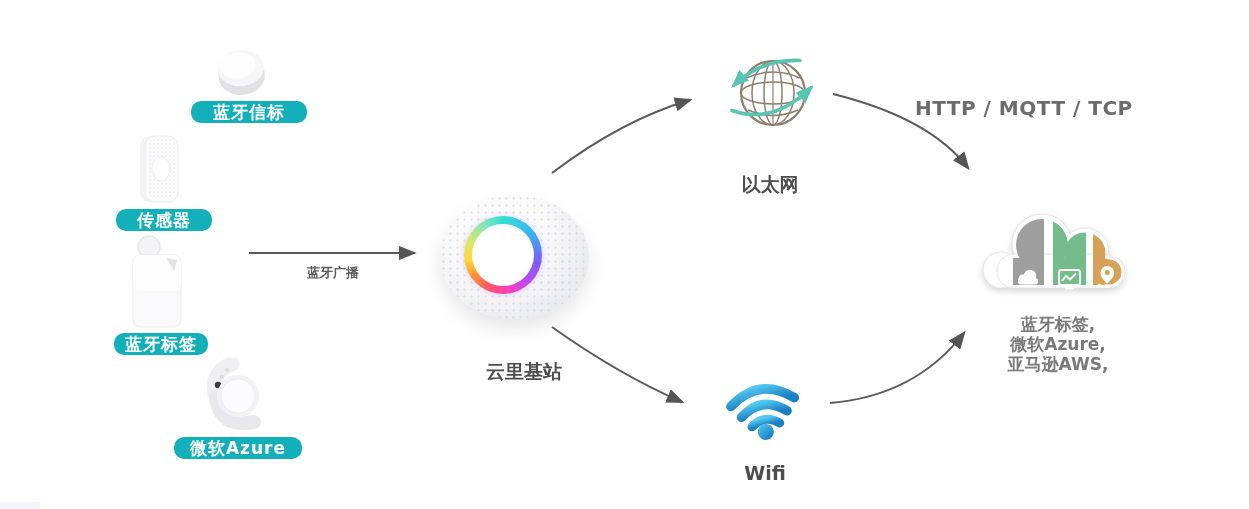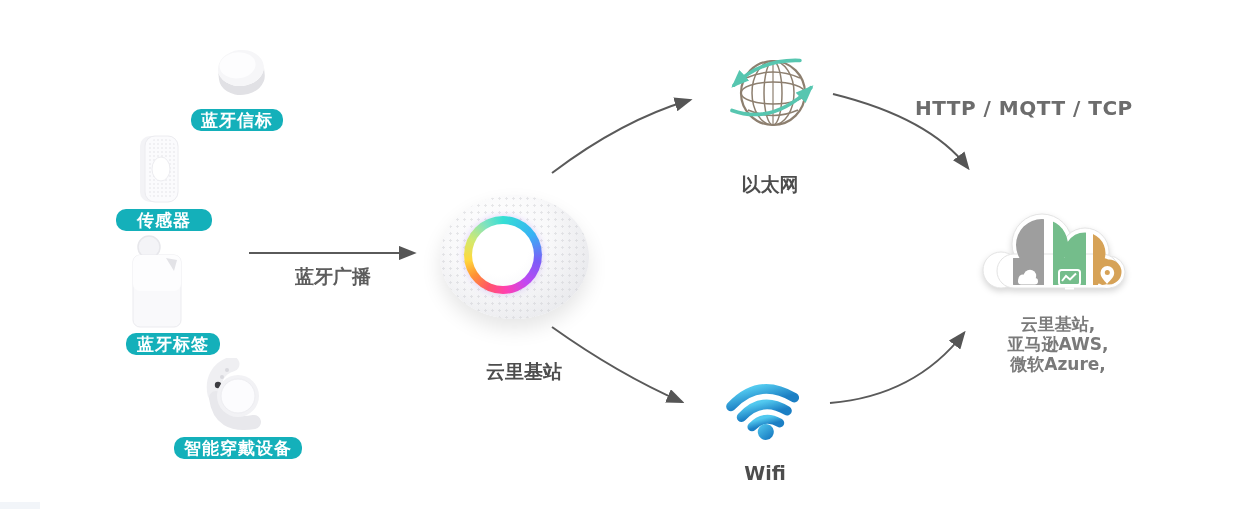--- a/index.html
+++ b/index.html
@@ -12,21 +12,21 @@
   .badge{
     position:absolute;height:22px;line-height:22px;border-radius:10px;
     background:#14b0ba;color:#ffffff;font-size:17px;font-weight:bold;
     text-align:center;letter-spacing:1px;white-space:nowrap;
   }
   .dark-label{
     position:absolute;color:#4d4d4d;font-size:19px;font-weight:bold;
     text-align:center;white-space:nowrap;margin-top:36px;
   }
   .gray-label{
-    position:absolute;color:#5d5d5d;font-size:19px;font-weight:bold;
+    position:absolute;color:#5d5d5d;font-size:13px;font-weight:bold;
     text-align:center;white-space:nowrap;
   }
   .proto-label{
     position:absolute;color:#6c6c6c;font-size:20px;font-weight:bold;
     text-align:center;white-space:nowrap;letter-spacing:.5px;
   }
   .cloud-text{
     position:absolute;color:#7a7a7a;font-size:17px;font-weight:bold;
     text-align:center;line-height:20px;
   }
@@ -58,53 +58,53 @@
 </head>
 <body>
 
 <svg class="abs" style="left:214px;top:42px" width="54" height="58" viewBox="0 0 54 58">
   <g transform="rotate(-6 27 27)">
     <path d="M4,26 a23,18 0 0 0 46,0 l0,9 a23,18 0 0 1 -46,0 z" fill="#e1e1e5"></path>
     <ellipse cx="27" cy="26" rx="23" ry="18" fill="#f6f6f8"></ellipse>
     <ellipse cx="24" cy="23" rx="18" ry="13" fill="#fdfdfe"></ellipse>
   </g>
 </svg>
-<div class="badge" style="left:191px;top:109px;width:92px">蓝牙信标</div>
+<div class="badge" style="left:191px;top:101px;width:116px">蓝牙信标</div>
 
 <svg class="abs" style="left:136px;top:134px" width="46" height="72" viewBox="0 0 46 72">
   <defs>
     <pattern id="dots" width="4" height="4" patternUnits="userSpaceOnUse">
       <circle cx="2" cy="2" r="0.8" fill="#e2e2e6"></circle>
     </pattern>
   </defs>
   <rect x="4" y="2" width="38" height="66" rx="10" fill="#f3f3f6"></rect>
   <rect x="9" y="2" width="33" height="66" rx="10" fill="#fbfbfd" stroke="#ececf0" stroke-width="1"></rect>
   <rect x="12" y="5" width="27" height="60" rx="8" fill="url(#dots)"></rect>
   <ellipse cx="25" cy="35" rx="9" ry="12" fill="#ffffff" stroke="#ececf0" stroke-width="1"></ellipse>
 </svg>
 <div class="badge" style="left:116px;top:209px;width:96px">传感器</div>
 
 <svg class="abs" style="left:128px;top:234px" width="58" height="98" viewBox="0 0 58 98">
   <circle cx="21" cy="13" r="11" fill="#f4f4f7" stroke="#e7e7eb" stroke-width="1.5"></circle>
   <rect x="5" y="21" width="48" height="72" rx="7" fill="#f9f9fb" stroke="#ebebef" stroke-width="1"></rect>
   <rect x="5" y="21" width="48" height="36" rx="7" fill="#fdfdfe"></rect>
   <path d="M38,24 l11,2 l-3,11 z" fill="#e3e3e7"></path>
 </svg>
-<div class="badge" style="left:126px;top:333px;width:94px">蓝牙标签</div>
+<div class="badge" style="left:114px;top:333px;width:94px">蓝牙标签</div>
 
 <svg class="abs" style="left:202px;top:358px" width="62" height="82" viewBox="0 0 62 82">
   <path d="M30,6 C16,10 10,22 13,36" stroke="#efeff2" stroke-width="15" fill="none" stroke-linecap="round"></path>
   <path d="M14,40 Q18,70 52,64" stroke="#e8e8ec" stroke-width="14" fill="none" stroke-linecap="round"></path>
   <circle cx="25" cy="12" r="2" fill="#d9d9de"></circle>
   <circle cx="20" cy="19" r="2" fill="#d9d9de"></circle>
   <circle cx="16" cy="27" r="3.2" fill="#3c3c40"></circle>
   <circle cx="36" cy="38" r="21" fill="#f2f2f5"></circle>
   <circle cx="36" cy="38" r="17" fill="#fcfcfe" stroke="#ededf1" stroke-width="1"></circle>
 </svg>
-<div class="badge" style="left:174px;top:437px;width:128px">智能穿戴设备</div>
+<div class="badge" style="left:174px;top:437px;width:128px">微软Azure</div>
 
 <div class="station">
   <div class="ring"></div>
 </div>
 <div class="dark-label" style="left:464px;top:323px;width:120px">云里基站</div>
 
 <svg class="abs" style="left:715px;top:48px" width="112" height="88" viewBox="0 0 112 88">
   <defs>
     <marker id="tealArrow" viewBox="0 0 10 8" markerWidth="5" markerHeight="4" refX="8" refY="4" orient="auto">
       <path d="M0,0 L10,4 L0,8 Z" fill="#57c6b0"></path>
@@ -184,23 +184,23 @@
     <circle cx="130.3" cy="62.5" r="2.5" fill="#d6a257"></circle>
     <path d="M122,74.5 Q130,79.5 138.5,74" stroke="#ffffff" stroke-width="2" fill="none" stroke-linecap="round"></path>
   </g>
 </svg>
 
 <div class="gray-label" style="left:288px;top:264px;width:90px">蓝牙广播</div>
 
 <div class="proto-label" style="left:915px;top:96px;width:180px">HTTP / MQTT / TCP</div>
 
 <div class="cloud-text" style="left:970px;top:314px;width:176px">
-  <div>云里基站,</div>
+  <div>蓝牙标签,</div>
+  <div>微软Azure,</div>
   <div>亚马逊AWS,</div>
-  <div>微软Azure,</div>
 </div>
 
 <svg class="abs" style="left:0;top:0;pointer-events:none" width="1249" height="509" viewBox="0 0 1249 509">
   <defs>
     <marker id="grayArrow" viewBox="0 0 10 8" markerWidth="9" markerHeight="7.2" refX="8.5" refY="4" orient="auto">
       <path d="M0,0 L10,4 L0,8 Z" fill="#555555"></path>
     </marker>
   </defs>
   <g stroke="#5a5a5a" stroke-width="2" fill="none">
     <line x1="249" y1="253" x2="414" y2="253" marker-end="url(#grayArrow)"></line>

